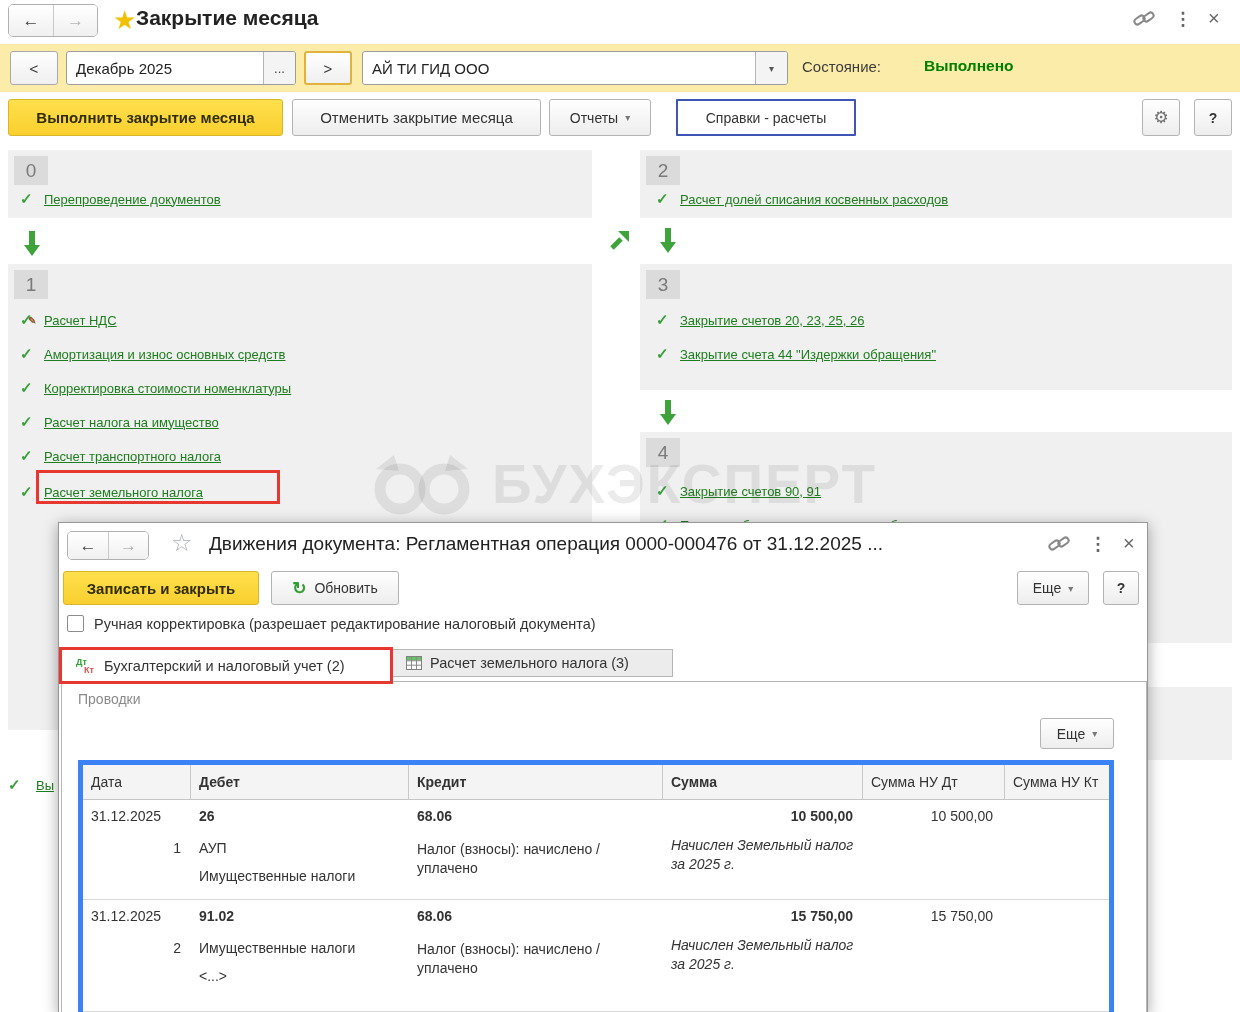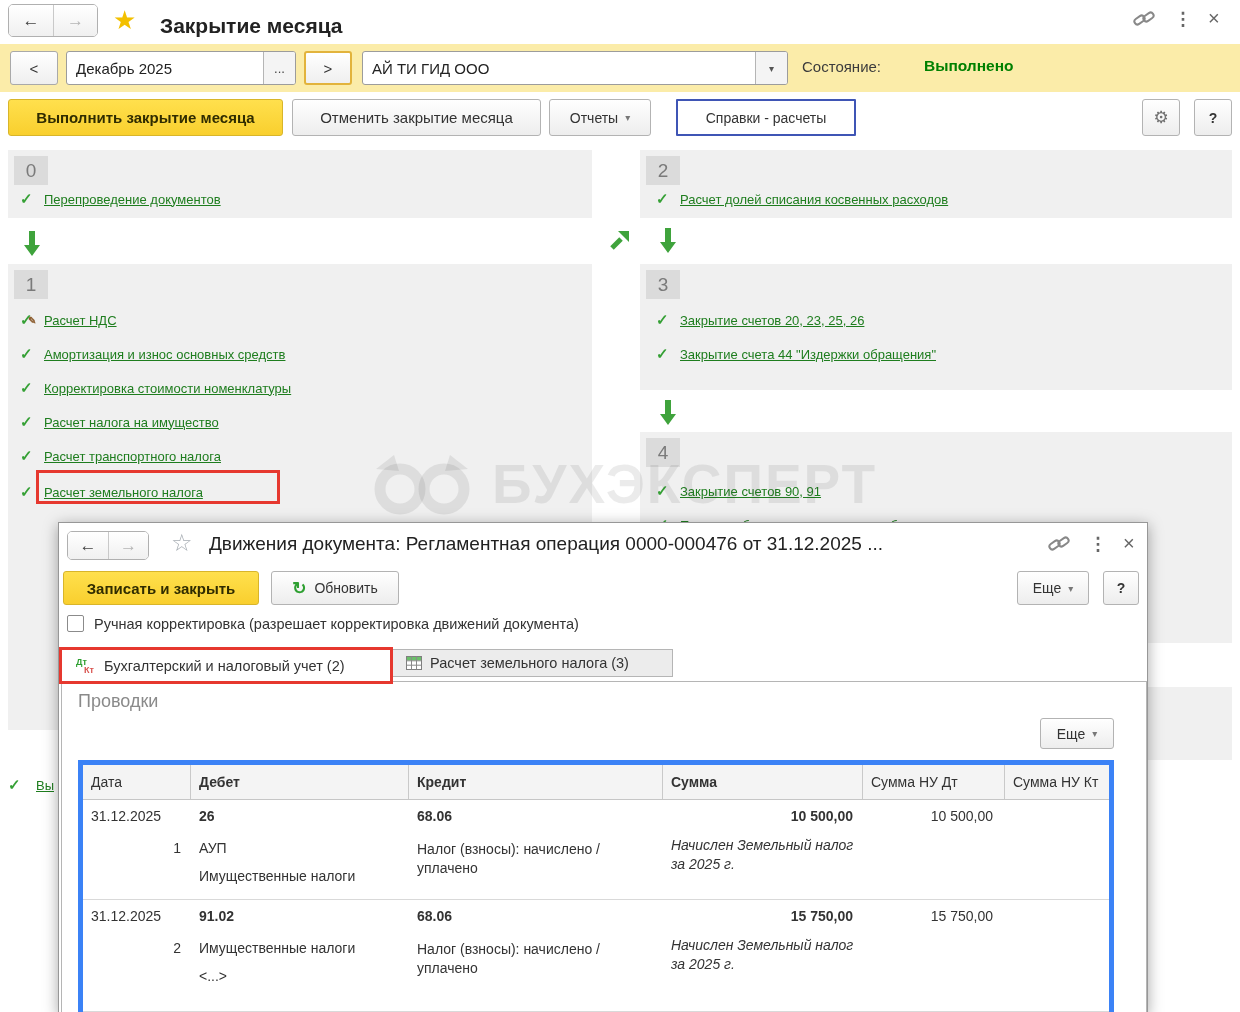--- a/index.html
+++ b/index.html
@@ -74,21 +74,21 @@
   .chkrow { position:absolute; left:8px; top:92px; display:flex; align-items:center; gap:10px; }
   .chkbox { width:17px; height:17px; background:#fff; border:1px solid #8b8b8b; border-radius:2px; }
   .chklabel { font-size:14.5px; color:#333; }
 
   .tab { position:absolute; top:126px; height:33px; display:flex; align-items:center; gap:8px;
          padding:0 14px; font-size:14.5px; color:#333; }
   .tab-active { background:#fff; border:1px solid #b5b5b5; border-bottom:none; z-index:4; }
   .tab-idle { background:#ececec; border:1px solid #b5b5b5; height:28px;text-align:center; }
 
   .panel { position:absolute; left:2px; top:158px; width:1086px; height:336px; border:1px solid #b5b5b5; background:#fff; }
-  .postings { position:absolute; left:16px; top:9px; font-size:18px; color:#8a8a8a; }
+  .postings { position:absolute; left:16px; top:9px; font-size:14px; color:#8a8a8a; }
   .panel-more { position:absolute; left:978px; top:36px; width:74px; height:31px; }
 
   
   .ptable { position:absolute; left:16px; top:78px; width:1036px; border:5px solid #3b82f6; font-size:14px; }
   .trow { display:grid; grid-template-columns:108px 218px 254px 200px 142px 114px; }
   .thead { background:#f4f4f4; border-bottom:1px solid #c6c6c6; }
   .thead .tcell { padding:9px 8px; color:#333; border-right:1px solid #c9c9c9; white-space:nowrap; overflow:hidden; }
   .thead .tcell:last-child { border-right:none; }
   .thead .bold { font-weight:bold; }
   .tbody-row { border-bottom:1px solid #d9d9d9; position:relative; }
@@ -110,21 +110,21 @@
   <div class="tophdr">
     <div class="navgrp" style="left:8px; top:4px;">
       <div class="nbtn">
           <span style="color:#444;">←</span>
         </div>
       <div class="nbtn">
           <span style="color:#b5b5b5;">→</span>
         </div>
     </div>
     <span class="star" style="left:113px; top:7px;">★</span>
-    <div class="apptitle" style="left:160px; top:6px;margin-top:8px;">Закрытие месяца</div>
+    <div class="apptitle" style="left:136px; top:6px;">Закрытие месяца</div>
     <span class="hicon" style="left:1132px; top:9px;">
       <svg width="24" height="20" viewBox="0 0 24 20">
           <g fill="none" stroke="#888" stroke-width="2">
         <rect x="2" y="8" width="11" height="6" rx="3" transform="rotate(-35 7.5 11)"></rect>
         <rect x="11" y="5" width="11" height="6" rx="3" transform="rotate(-35 16.5 8)"></rect>
       </g>
         </svg>
     </span>
     <span class="hicon" style="left:1174px; top:8px; font-size:18px; font-weight:bold;">⋮</span>
     <span class="hicon" style="left:1208px; top:7px; font-size:20px;">×</span>
@@ -300,21 +300,21 @@
       <span>Обновить</span>
     </div>
     <div class="btn mtoolbar-btn" style="left:958px; width:72px;">
       <span>Еще</span>
         <span class="caret">▾</span>
     </div>
     <div class="btn mtoolbar-btn" style="left:1044px; width:36px; font-weight:bold;">?</div>
 
     <div class="chkrow">
       <div class="chkbox"></div>
-      <div class="chklabel">Ручная корректировка (разрешает корректировка движений документа)</div>
+      <div class="chklabel">Ручная корректировка (разрешает редактирование налоговый документа)</div>
     </div>
 
     <div class="tab tab-active" style="left:2px; width:330px;">
       <span style="position:relative; width:20px; height:18px; display:inline-block; font-size:9px; font-weight:bold;">
         <span style="position:absolute; left:0; top:0; color:#2fa032;">Дт</span>
         <span style="position:absolute; left:8px; top:8px; color:#d9534f;">Кт</span>
       </span>
       <span>Бухгалтерский и налоговый учет (2)</span>
     </div>
     <div class="tab tab-idle" style="left:332px; width:282px;">

